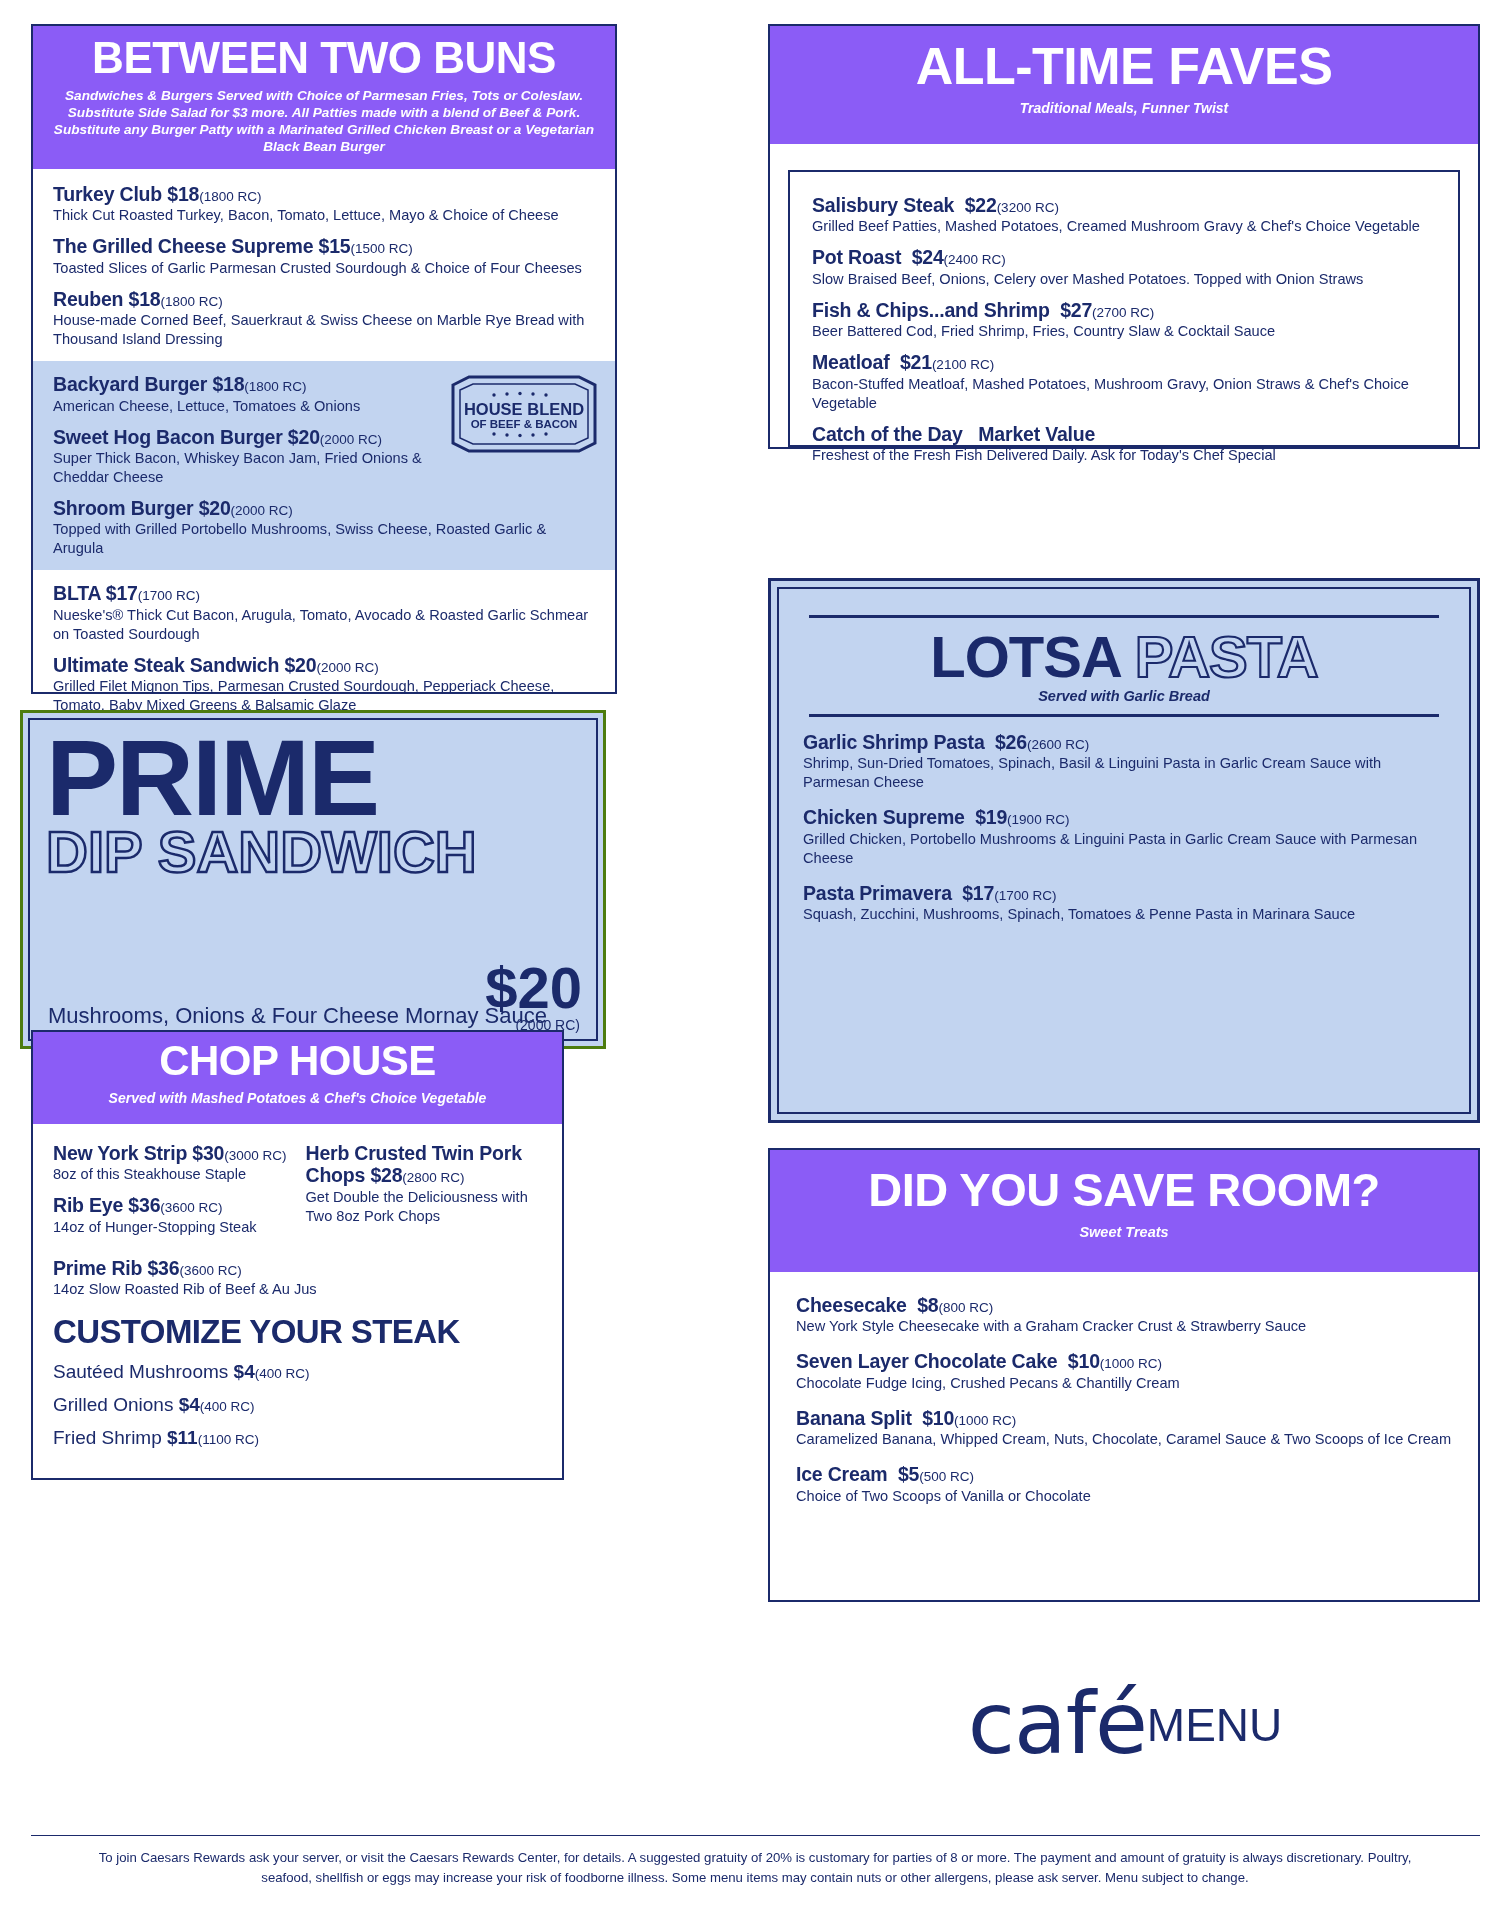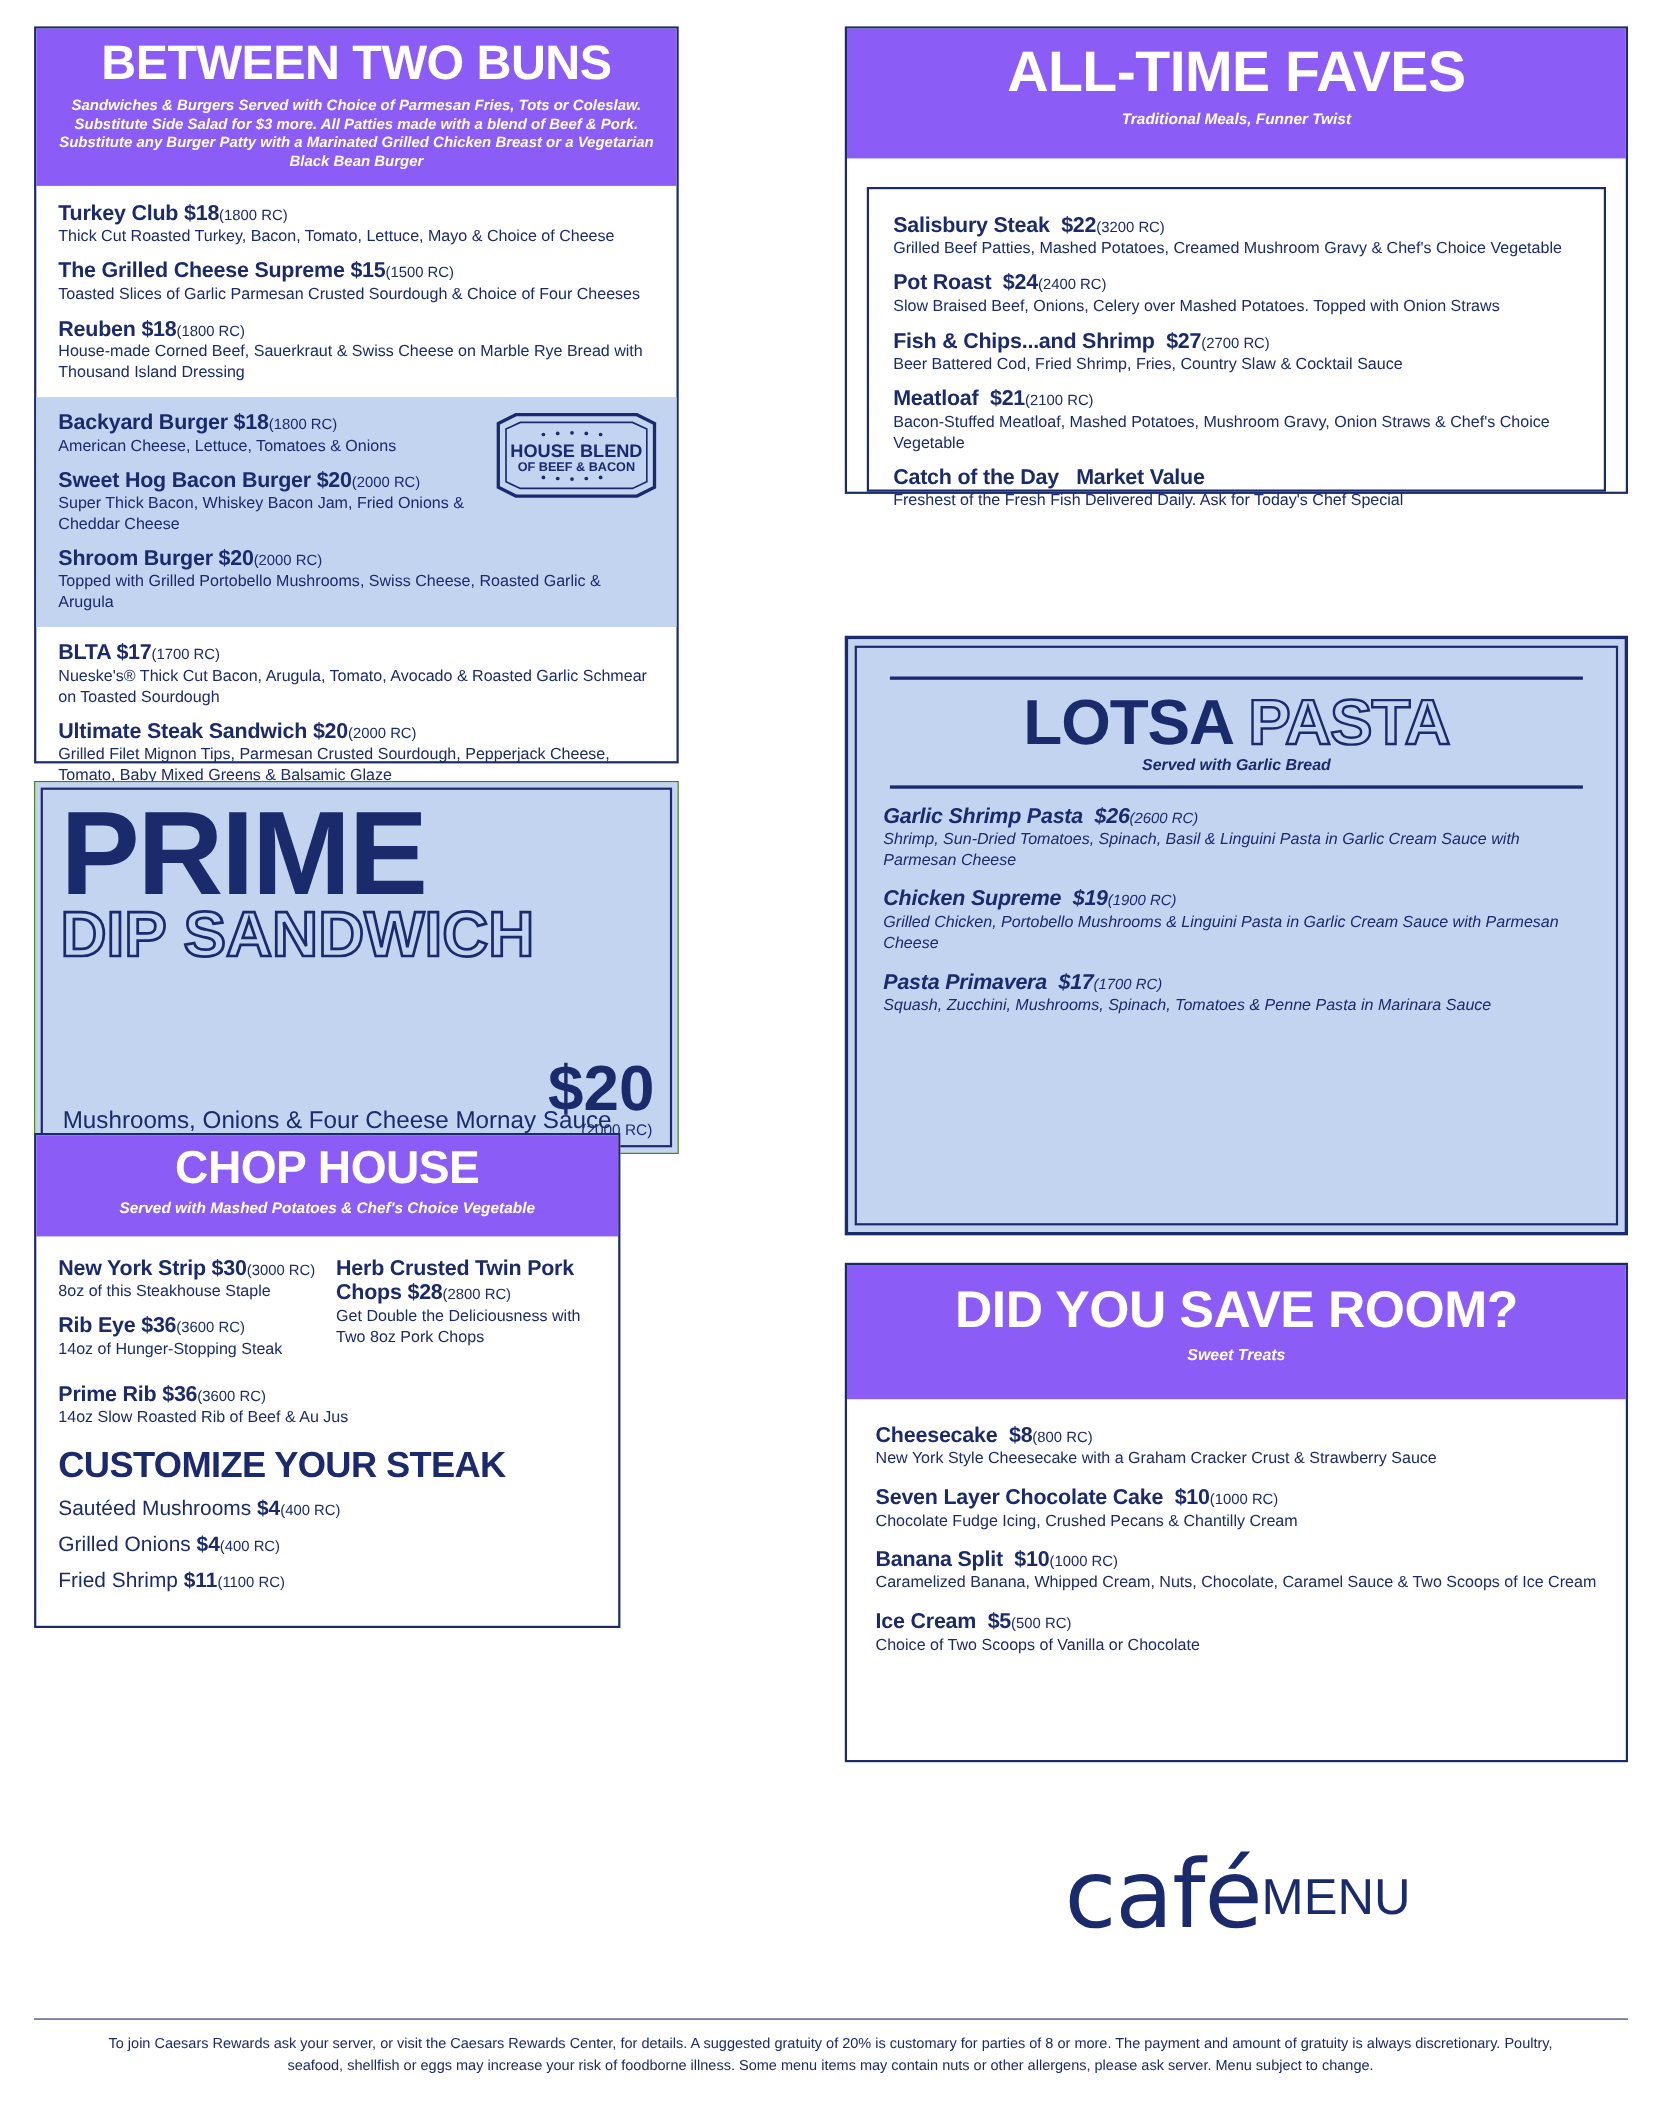--- a/index.html
+++ b/index.html
@@ -75,23 +75,23 @@
     position: relative;
   }
   .group-c { padding: 12px 20px 6px 20px; }
   .house-blend {
     position: absolute;
     right: 16px; top: 12px;
     width: 150px; height: 82px;
   }
   
   #prime-panel {
-    position: absolute; left: 31px; top: 710px; width: 586px; height: 339px;
+    position: absolute; left: 20px; top: 710px; width: 586px; height: 339px;
     background: #c2d4f0;
-    border: 1px solid #4d7c0f;
+    border: 3px solid #4d7c0f;
     box-sizing: border-box;
     padding: 5px;
   }
   #prime-inner {
     width: 100%; height: 100%;
     border: 2px solid #1b2a6b;
     box-sizing: border-box;
     position: relative;
     padding: 8px 16px;
   }
@@ -168,21 +168,21 @@
   #pasta-title-wrap { text-align: center; }
   #pasta-title {
     font-size: 58px; font-weight: bold; letter-spacing: -1px; line-height: 1;
   }
   #pasta-title .word2 {
     color: #c2d4f0;
     -webkit-text-stroke: 2.2px #1b2a6b;
   }
   #pasta-sub { font-size: 14.5px; font-style: italic; font-weight: bold; margin-top: 2px; }
   .rule { border-top: 3px solid #1b2a6b; margin: 10px 6px; }
-  #pasta-items { margin-top: 14px; font-style: italic; }
+  #pasta-items { margin-top: 14px; }
   #dessert-panel { position: absolute; left: 768px; top: 1148px; width: 712px; height: 454px; }
   #dessert-band {
     position: absolute; left: 0; top: 0; width: 100%; height: 122px;
     padding-top: 16px; box-sizing: border-box;
   }
   #dessert-band .band-title { font-size: 47px; }
   #dessert-band .band-sub { font-size: 14.5px; margin-top: 10px; }
   #dessert-body { position: absolute; left: 0; top: 122px; width: 100%; bottom: 0; padding: 22px 26px 0 26px; box-sizing: border-box; }
   
   #cafe-logo {

